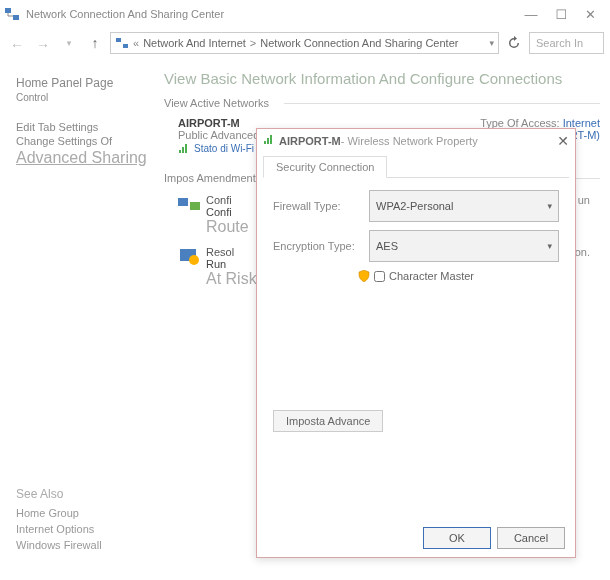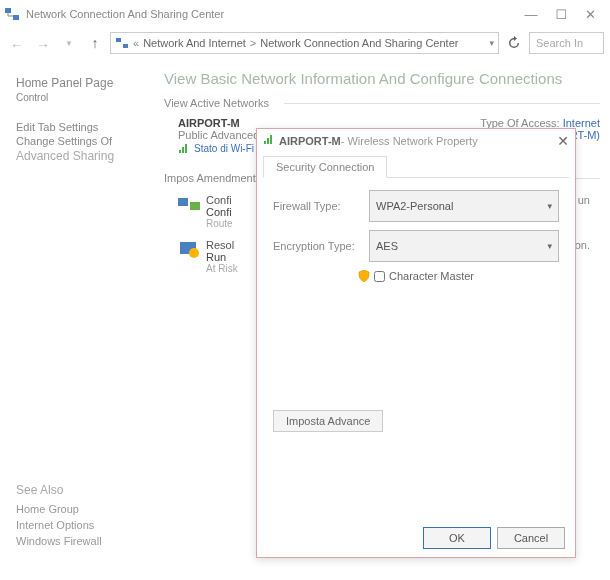--- a/index.html
+++ b/index.html
@@ -46,21 +46,21 @@
     .net-access { color: #888; }
     .net-access .val { color: #3a6fb5; }
     .net-sub { padding-left: 14px; color: #888; font-size: 10px; display: flex; align-items: center; gap: 4px; }
     .portm { color: #3a6fb5; }
 
     .change-sec { margin-top: 18px; }
     .cfg-row { display: flex; align-items: flex-start; gap: 6px; margin: 10px 0 0 14px; }
     .cfg-icon { width: 22px; height: 20px; flex-shrink: 0; }
     .cfg-text .t1 { color: #555; font-size: 11px; }
     .cfg-text .t2 { color: #444; font-size: 11px; }
-    .cfg-text .t3 { color: #aaa; font-size: 10px; }
+    .cfg-text .t3 { color: #aaa; font-size: 16px; }
 
     
     .modal { position: absolute; left: 256px; top: 128px; width: 320px; height: 430px; background: #fff; border: 1px solid #d8a6a6; box-shadow: 0 2px 8px rgba(0,0,0,0.15); display: flex; flex-direction: column; }
     .modal-title { display: flex; align-items: center; padding: 4px 6px; font-size: 11px; color: #666; position: relative; }
     .modal-title .wifi-ic { width: 12px; height: 12px; margin-right: 4px; }
     .modal-title .close { margin-left: auto; font-size: 14px; color: #666; cursor: pointer; }
     .modal-tabs { display: flex; border-bottom: 1px solid #ddd; margin: 2px 6px 0 6px; }
     .modal-tab { padding: 4px 12px; font-size: 11px; color: #888; border: 1px solid #ddd; border-bottom: 1px solid #fff; background: #fff; position: relative; top: 1px; }
     .modal-body { flex: 1; padding: 12px 16px; }
     .form-row { display: flex; align-items: center; margin-bottom: 8px; gap: 6px; }
@@ -126,21 +126,21 @@
   </div>
 </div>
 
 <div class="main">
   <div class="sidebar">
     <div class="section-title">Home Panel Page</div>
     <div class="sub">Control</div>
     <div class="links">
       <div class="link">Edit Tab Settings</div>
       <div class="link">Change Settings Of</div>
-      <div class="link" style="font-size:12px;color:#aaa;">Advanced Sharing</div>
+      <div class="link" style="font-size:16px;color:#aaa;text-decoration:underline;">Advanced Sharing</div>
     </div>
     <div class="seealso">
       <div class="hdr">See Also</div>
       <div class="link">Home Group</div>
       <div class="link">Internet Options</div>
       <div class="link">Windows Firewall</div>
     </div>
   </div>
 
   <div class="content">

